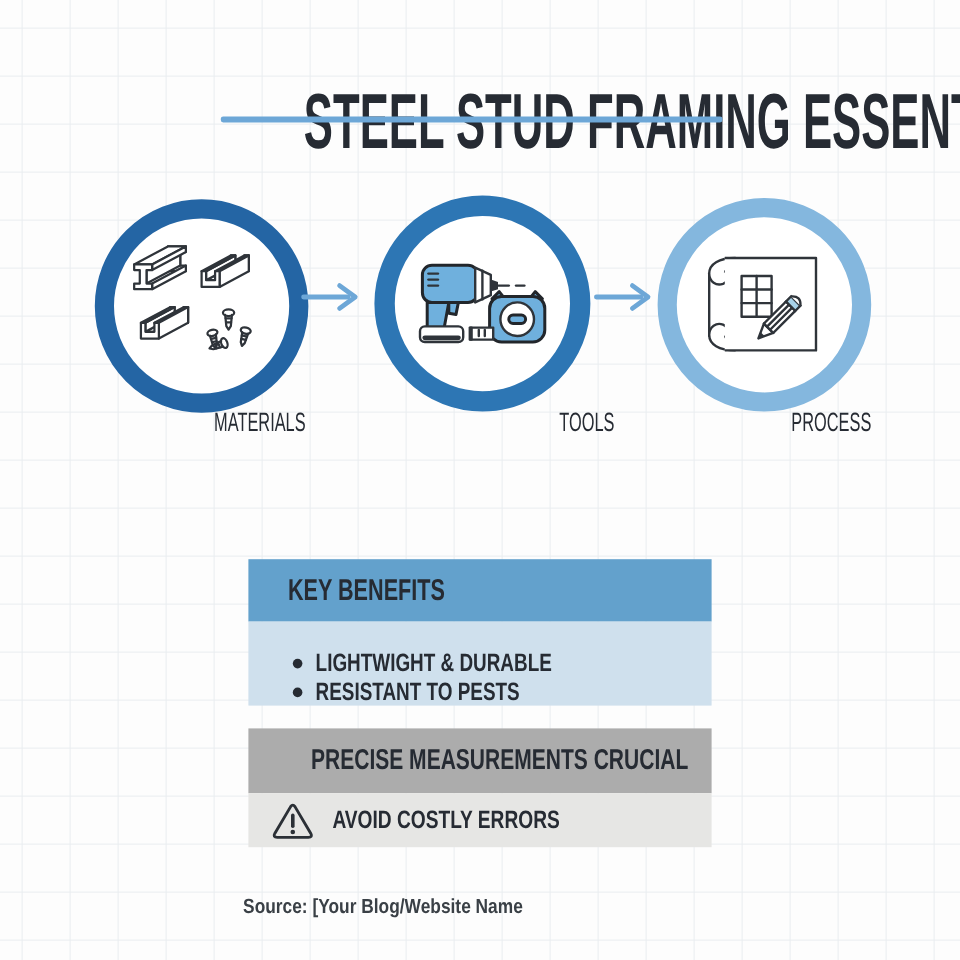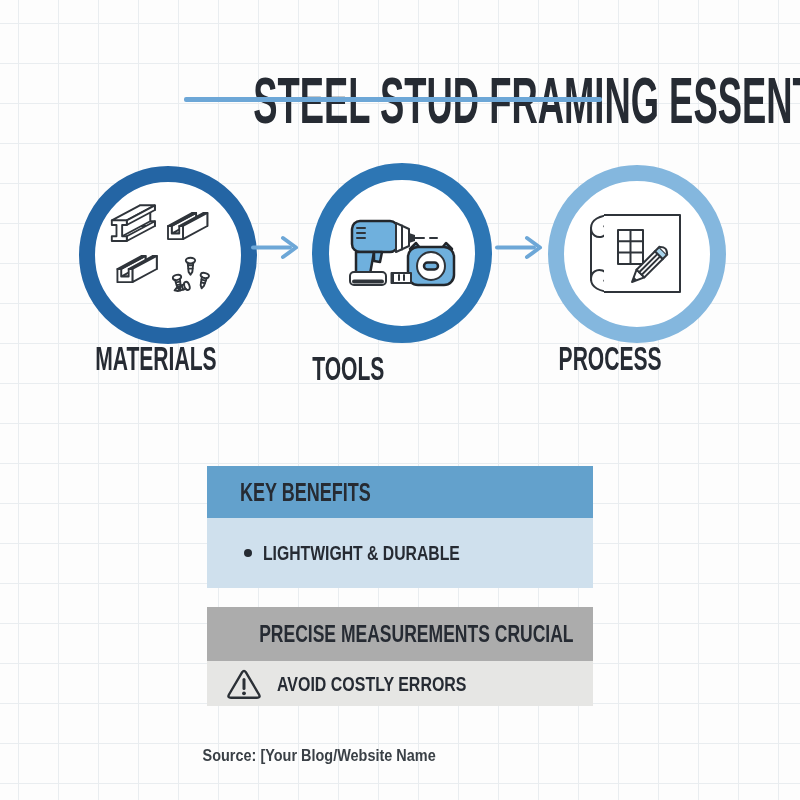--- a/index.html
+++ b/index.html
@@ -27,25 +27,25 @@
 
   .circle {
     position:absolute; width:146px; height:146px; border-radius:50%;
     background:#ffffff; display:flex; align-items:center; justify-content:center;
   }
   .c1 { left:79px;  top:166px; border:16px solid #2465a4; }
   .c2 { left:312px; top:163px; border:17px solid #2d76b4; }
   .c3 { left:548px; top:165px; border:16px solid #84b7de; }
 
   .step-label {
-    position:absolute; top:341px; width:220px; text-align:left;
-    font-weight:bold; font-size:34px; line-height:1; white-space:nowrap;
+    position:absolute; top:341px; width:220px; text-align:right;
+    font-weight:normal; font-size:22px; line-height:1; white-space:nowrap;
   }
   .step-label .cond { transform:scaleX(.62); transform-origin:center; }
-  .l1 { left:58px; } .l2 { left:290px;margin-top:10px; } .l3 { left:527px; }
+  .l1 { left:58px; } .l2 { left:306px; } .l3 { left:527px; }
 
   .arrow { position:absolute; top:234px; width:52px; height:27px; }
   .a1 { left:250px; } .a2 { left:494px; }
 
   .benefits { position:absolute; left:207px; top:452px; width:386px;margin-top:14px; }
   .benefits-header { height:52px; background:#63a1cc; display:flex; align-items:center;
     padding-left:33px; box-sizing:border-box; }
   .benefits-header .cond { font-size:25px; font-weight:bold;
     transform:scaleX(.72); transform-origin:left center; }
   .benefits-body { height:70px; background:#cfe0ed; box-sizing:border-box; padding-top:23px; }
@@ -218,20 +218,24 @@
 
   <section class="benefits">
     <div class="benefits-header">
       <span class="cond">KEY BENEFITS</span>
     </div>
     <div class="benefits-body">
       <div class="bullet-row">
         <span class="bullet-dot"></span>
         <span class="cond">LIGHTWIGHT &amp; DURABLE</span>
       </div>
+      <div class="bullet-row">
+        <span class="bullet-dot"></span>
+        <span class="cond">RESISTANT TO PESTS</span>
+      </div>
     </div>
   </section>
 
   <section class="caution">
     <div class="caution-header">
       <span class="cond">PRECISE MEASUREMENTS CRUCIAL</span>
     </div>
     <div class="caution-body">
       <svg class="warning-svg" viewBox="0 0 36 32">
         <path d="M16.2,4.2 Q18,1.6 19.8,4.2 L33,26.5 Q34.8,29.8 31,29.8 L5,29.8 Q1.2,29.8 3,26.5 Z" fill="none" stroke="#2b3036" stroke-width="2.4" stroke-linejoin="round"></path>

